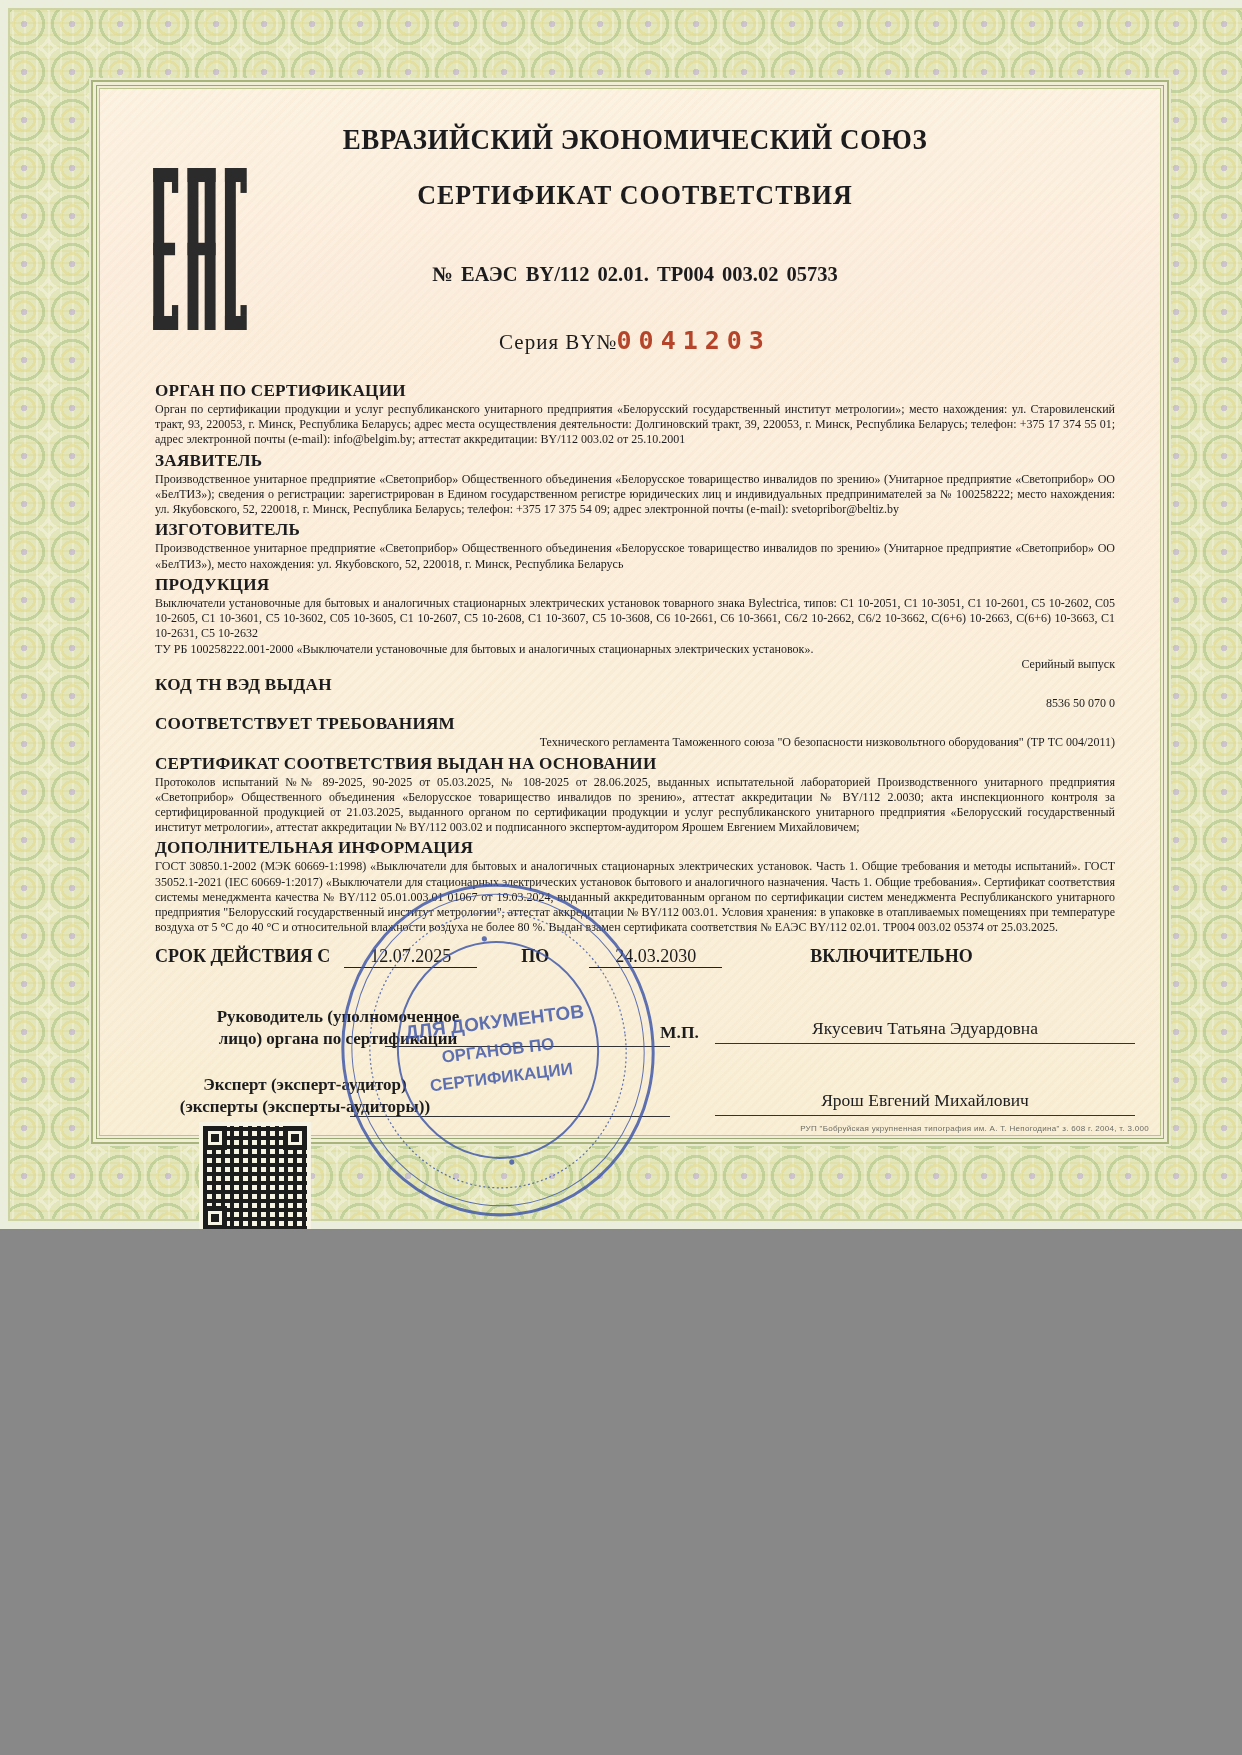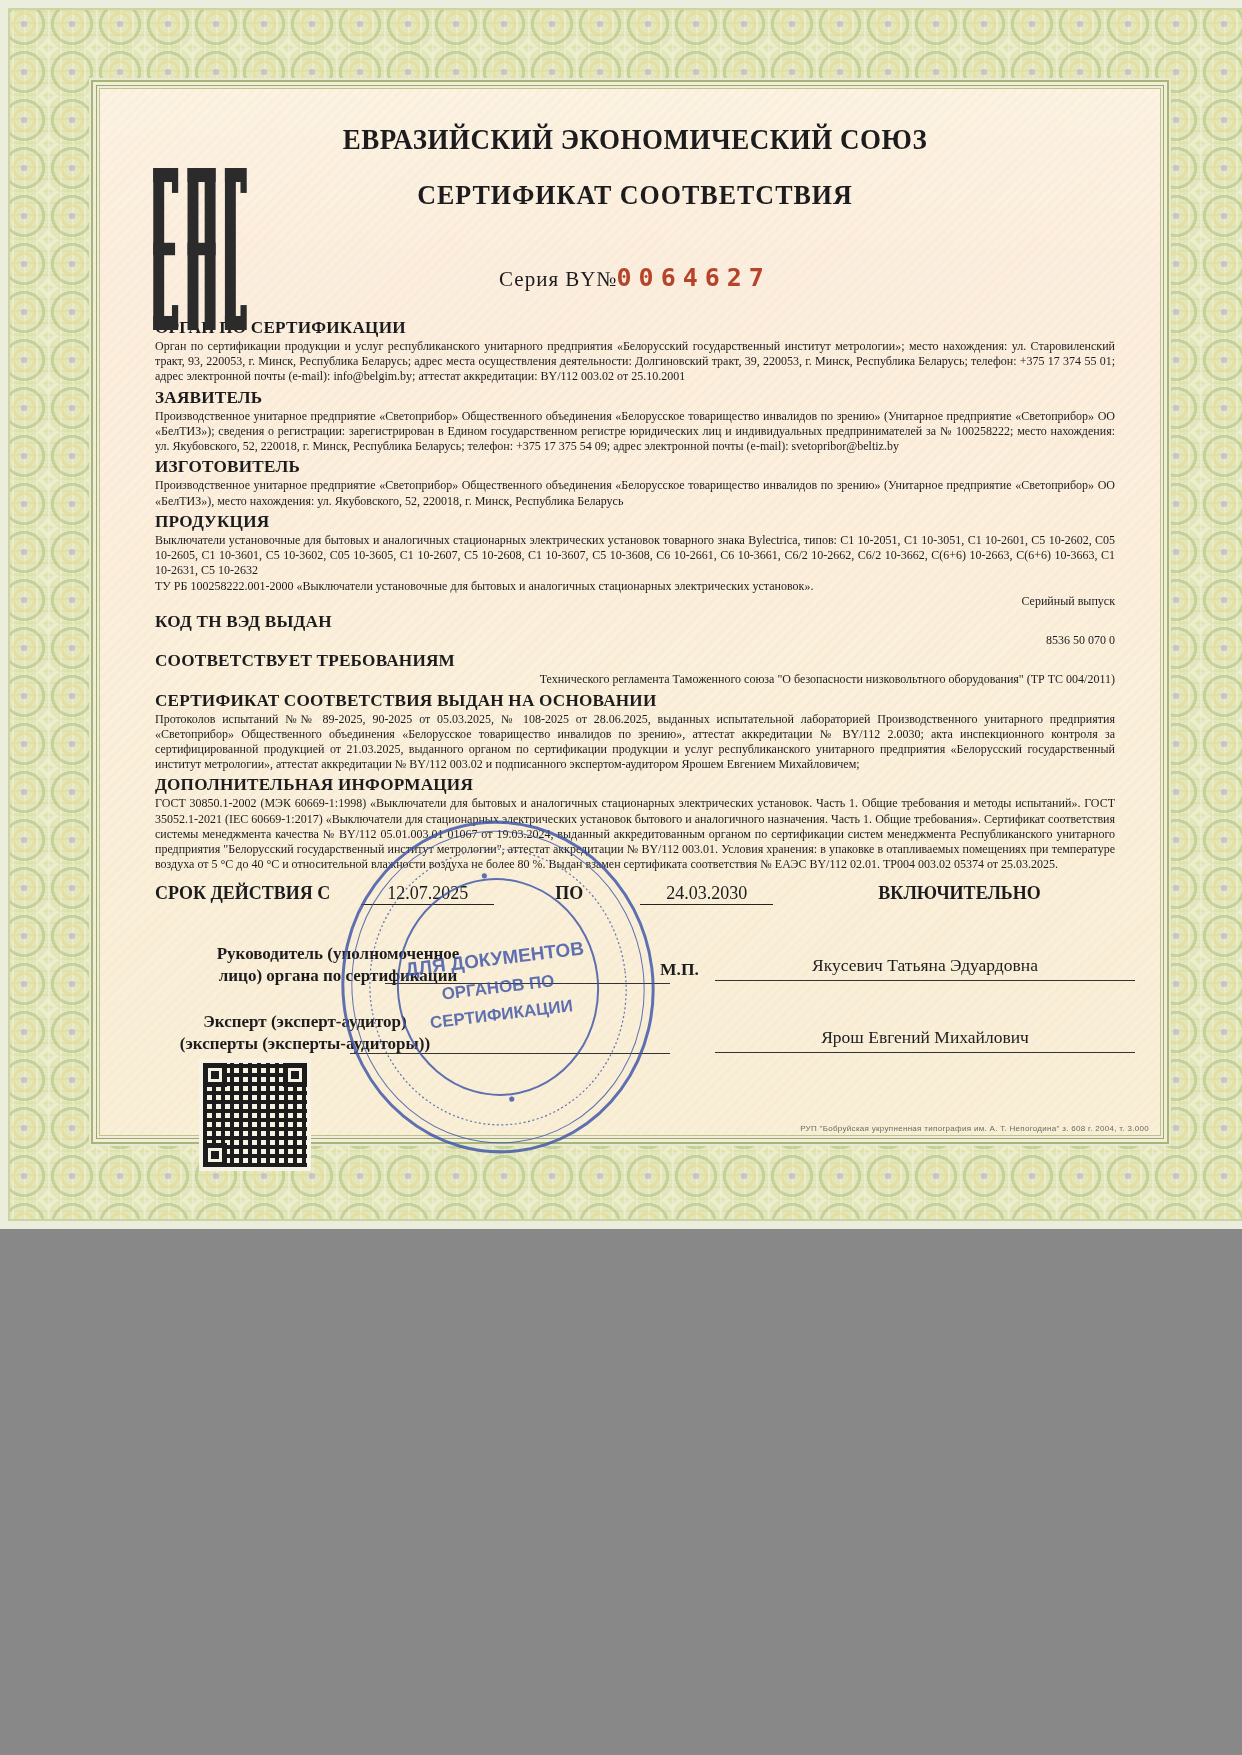--- a/index.html
+++ b/index.html
@@ -35,21 +35,21 @@
   .cert-number{text-align:center;font-weight:bold;font-size:20.5px;margin:0 0 40px 0;word-spacing:3px;}
   .series-row{display:flex;justify-content:center;align-items:baseline;font-size:21px;margin:0 0 26px 0;}
   .series-label{letter-spacing:1px;}
   .serial-number{font-family:"DejaVu Sans Mono", monospace;font-weight:bold;font-size:25px;letter-spacing:7px;color:#b5442a;}
   
   .sec{margin:0 0 2px 0;}
   .sec-h{font-weight:bold;font-size:17.2px;margin:3px 0 1px 0;letter-spacing:.2px;}
   .sec-p{margin:0;font-size:12px;line-height:1.27;text-align:justify;}
   .sec-p.nojust{text-align:right;}
   
-  .validity{display:flex;align-items:baseline;gap:17px;font-size:18px;font-weight:bold;margin:10px 0 0 0;}
+  .validity{display:flex;align-items:baseline;gap:0;font-size:18px;font-weight:bold;margin:10px 0 0 0;}
   .validity .date{font-weight:normal;border-bottom:1.6px solid #222;padding:0 26px;margin:0 14px;}
   .validity .lbl-to{margin:0 26px 0 30px;}
   .validity .lbl-incl{margin-left:74px;}
   
   .sigblock{position:relative;height:260px;margin-top:16px;}
   .sig-label{position:absolute;font-weight:bold;font-size:17px;line-height:1.3;}
   .head-label{left:18px;top:22px;width:330px;text-align:center;}
   .expert-label{left:0px;top:90px;width:300px;text-align:center;}
   .mp{position:absolute;left:505px;top:38px;font-weight:bold;font-size:17.5px;}
   .sig-name{position:absolute;left:560px;width:420px;text-align:center;font-size:17.5px;border-bottom:1.6px solid #333;padding-bottom:4px;}
@@ -97,24 +97,25 @@
           <rect x="46" y="0" width="7" height="104"></rect>
           <rect x="46" y="0" width="14" height="9"></rect>
             <rect x="56" y="9" width="4" height="7"></rect>
           <rect x="46" y="95" width="14" height="9"></rect>
             <rect x="56" y="88" width="4" height="7"></rect>
         </g>
       </svg>
 
       <div class="union-title">ЕВРАЗИЙСКИЙ ЭКОНОМИЧЕСКИЙ СОЮЗ</div>
       <div class="cert-title">СЕРТИФИКАТ СООТВЕТСТВИЯ</div>
+      <div class="cert-number">№ ЕАЭС BY/112 02.01. ТР004 003.02 05733</div>
       <div class="series-row">
         <span class="series-label">Серия BY</span>
         <span class="series-no">№</span>
-        <span class="serial-number">0064627</span>
+        <span class="serial-number">0041203</span>
       </div>
 
       <div class="sec">
         <div class="sec-h">ОРГАН ПО СЕРТИФИКАЦИИ</div>
         <p class="sec-p">Орган по сертификации продукции и услуг республиканского унитарного предприятия «Белорусский государственный институт метрологии»; место нахождения: ул. Старовиленский тракт, 93, 220053, г. Минск, Республика Беларусь; адрес места осуществления деятельности: Долгиновский тракт, 39, 220053, г. Минск, Республика Беларусь; телефон: +375 17 374 55 01; адрес электронной почты (e-mail): info@belgim.by; аттестат аккредитации: BY/112 003.02 от 25.10.2001</p>
       </div>
       <div class="sec">
         <div class="sec-h">ЗАЯВИТЕЛЬ</div>
         <p class="sec-p">Производственное унитарное предприятие «Светоприбор» Общественного объединения «Белорусское товарищество инвалидов по зрению» (Унитарное предприятие «Светоприбор» ОО «БелТИЗ»); сведения о регистрации: зарегистрирован в Едином государственном регистре юридических лиц и индивидуальных предпринимателей за № 100258222; место нахождения: ул. Якубовского, 52, 220018, г. Минск, Республика Беларусь; телефон: +375 17 375 54 09; адрес электронной почты (e-mail): svetopribor@beltiz.by</p>
       </div>

